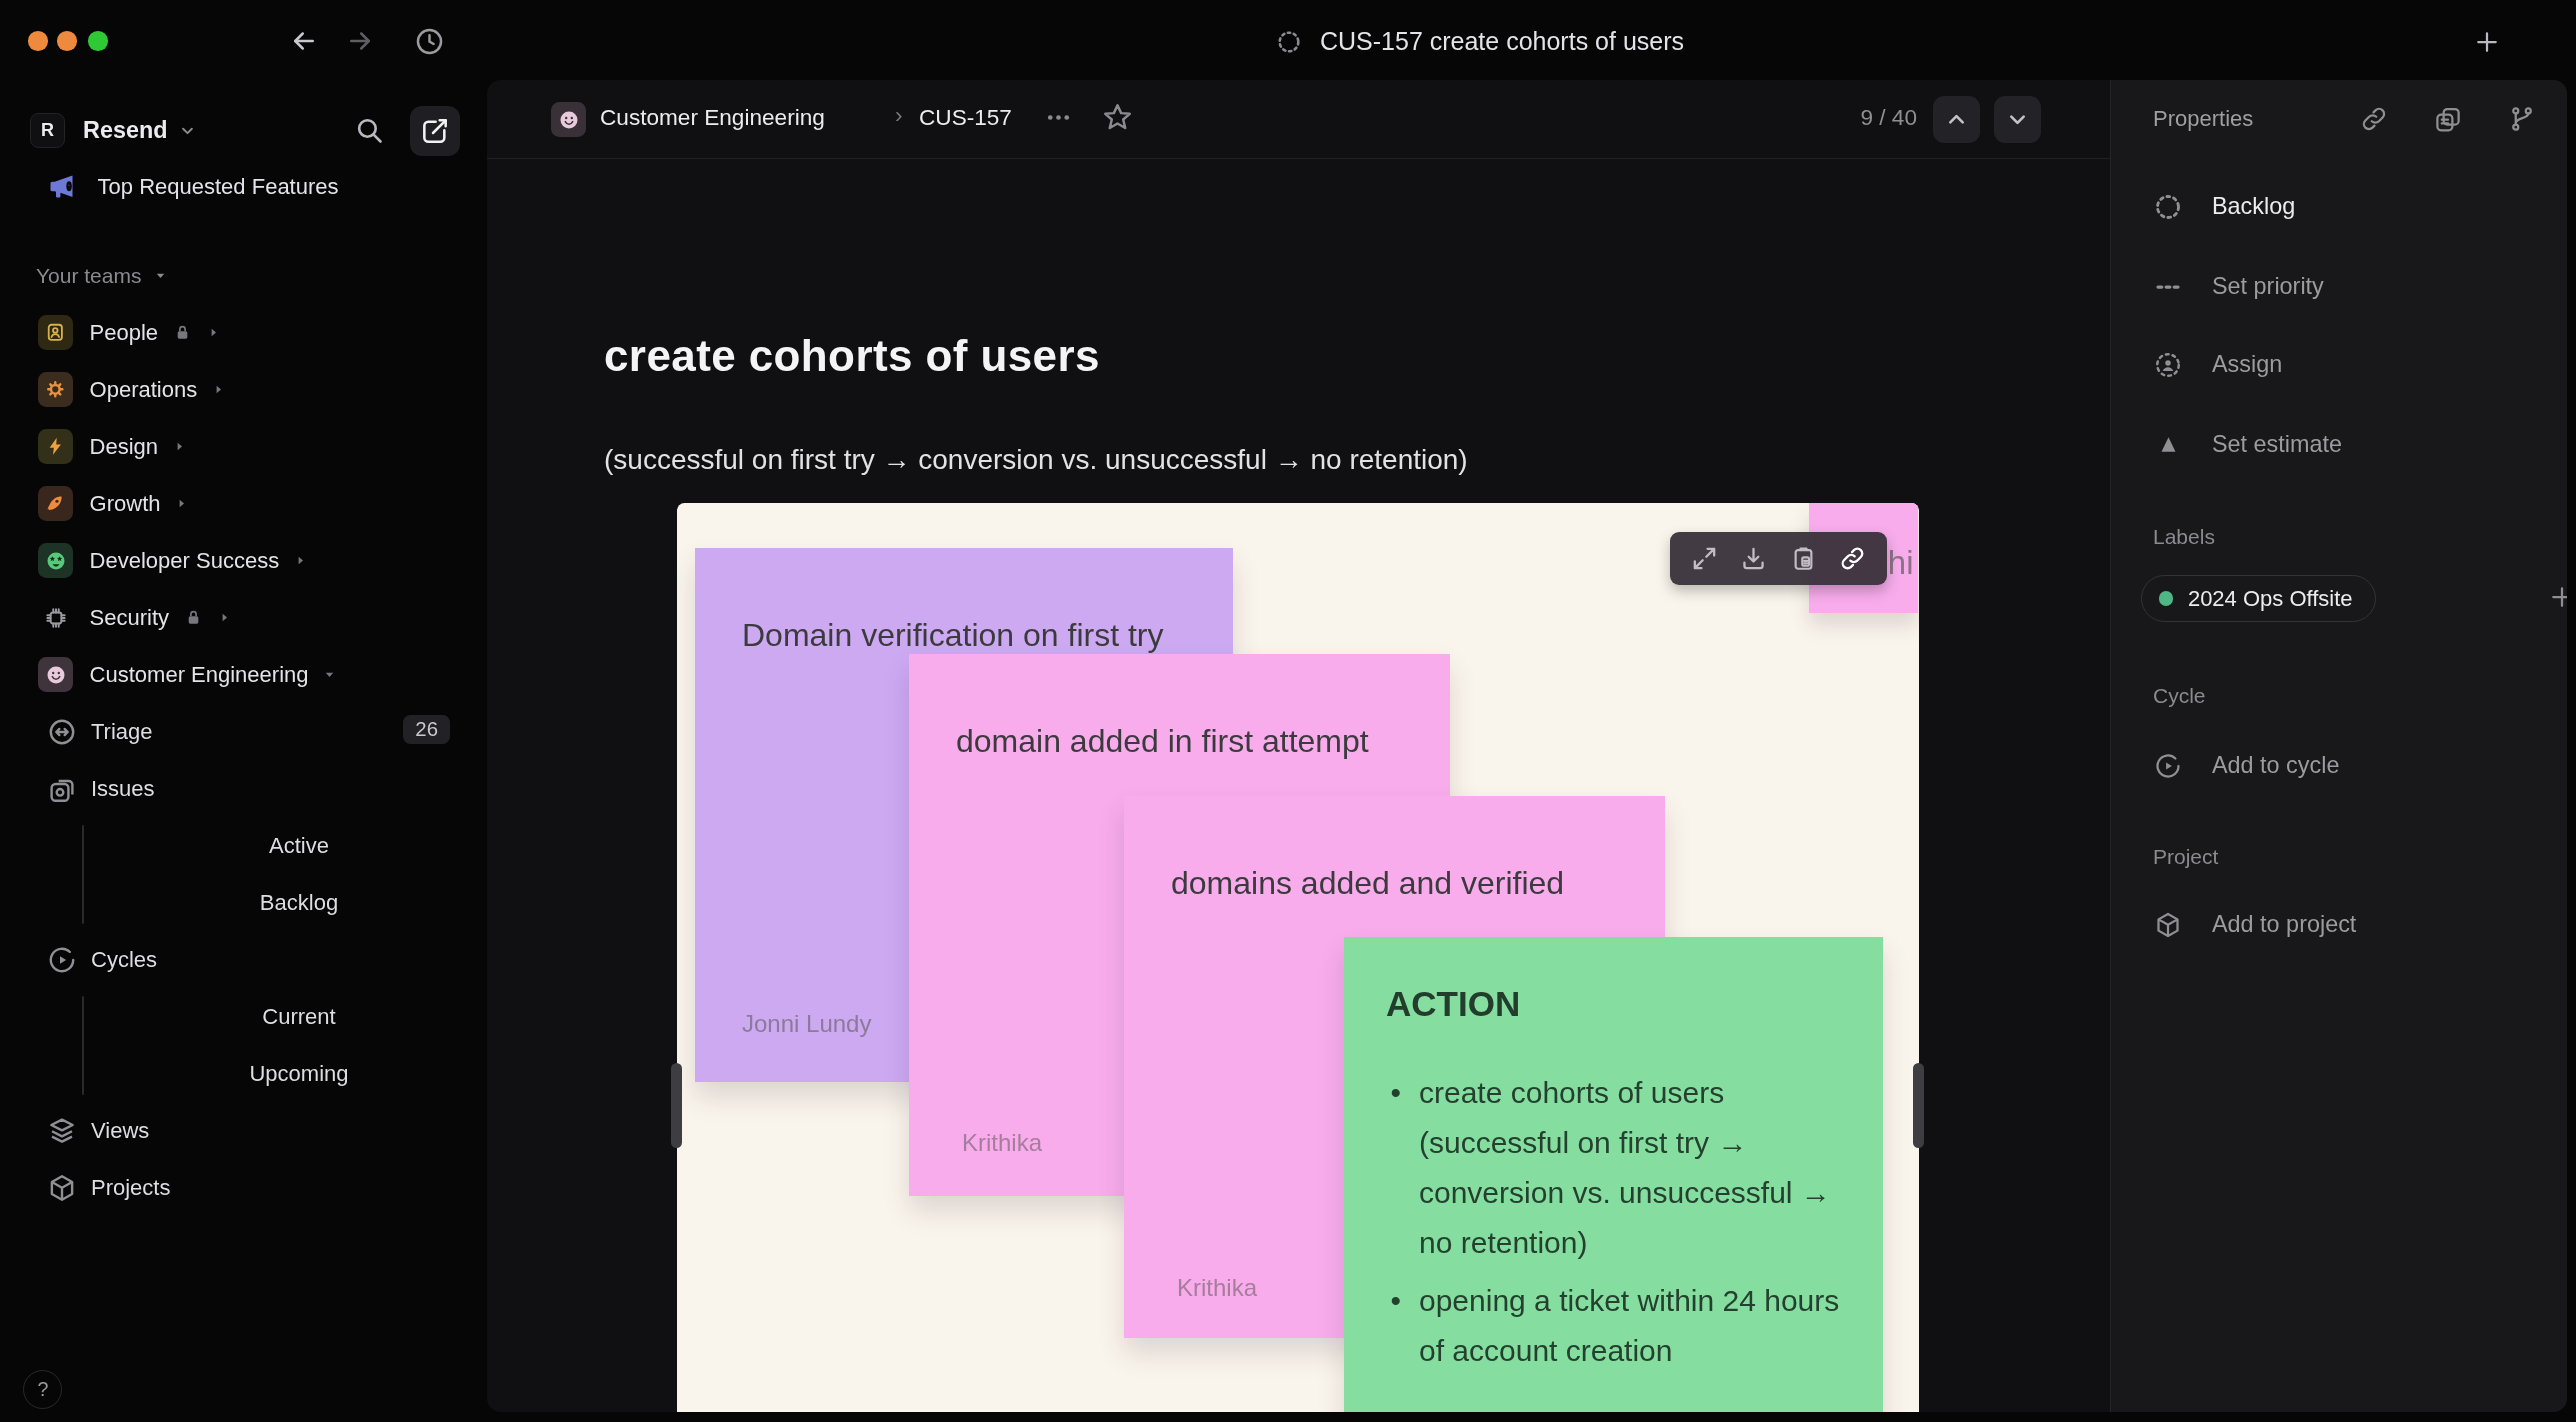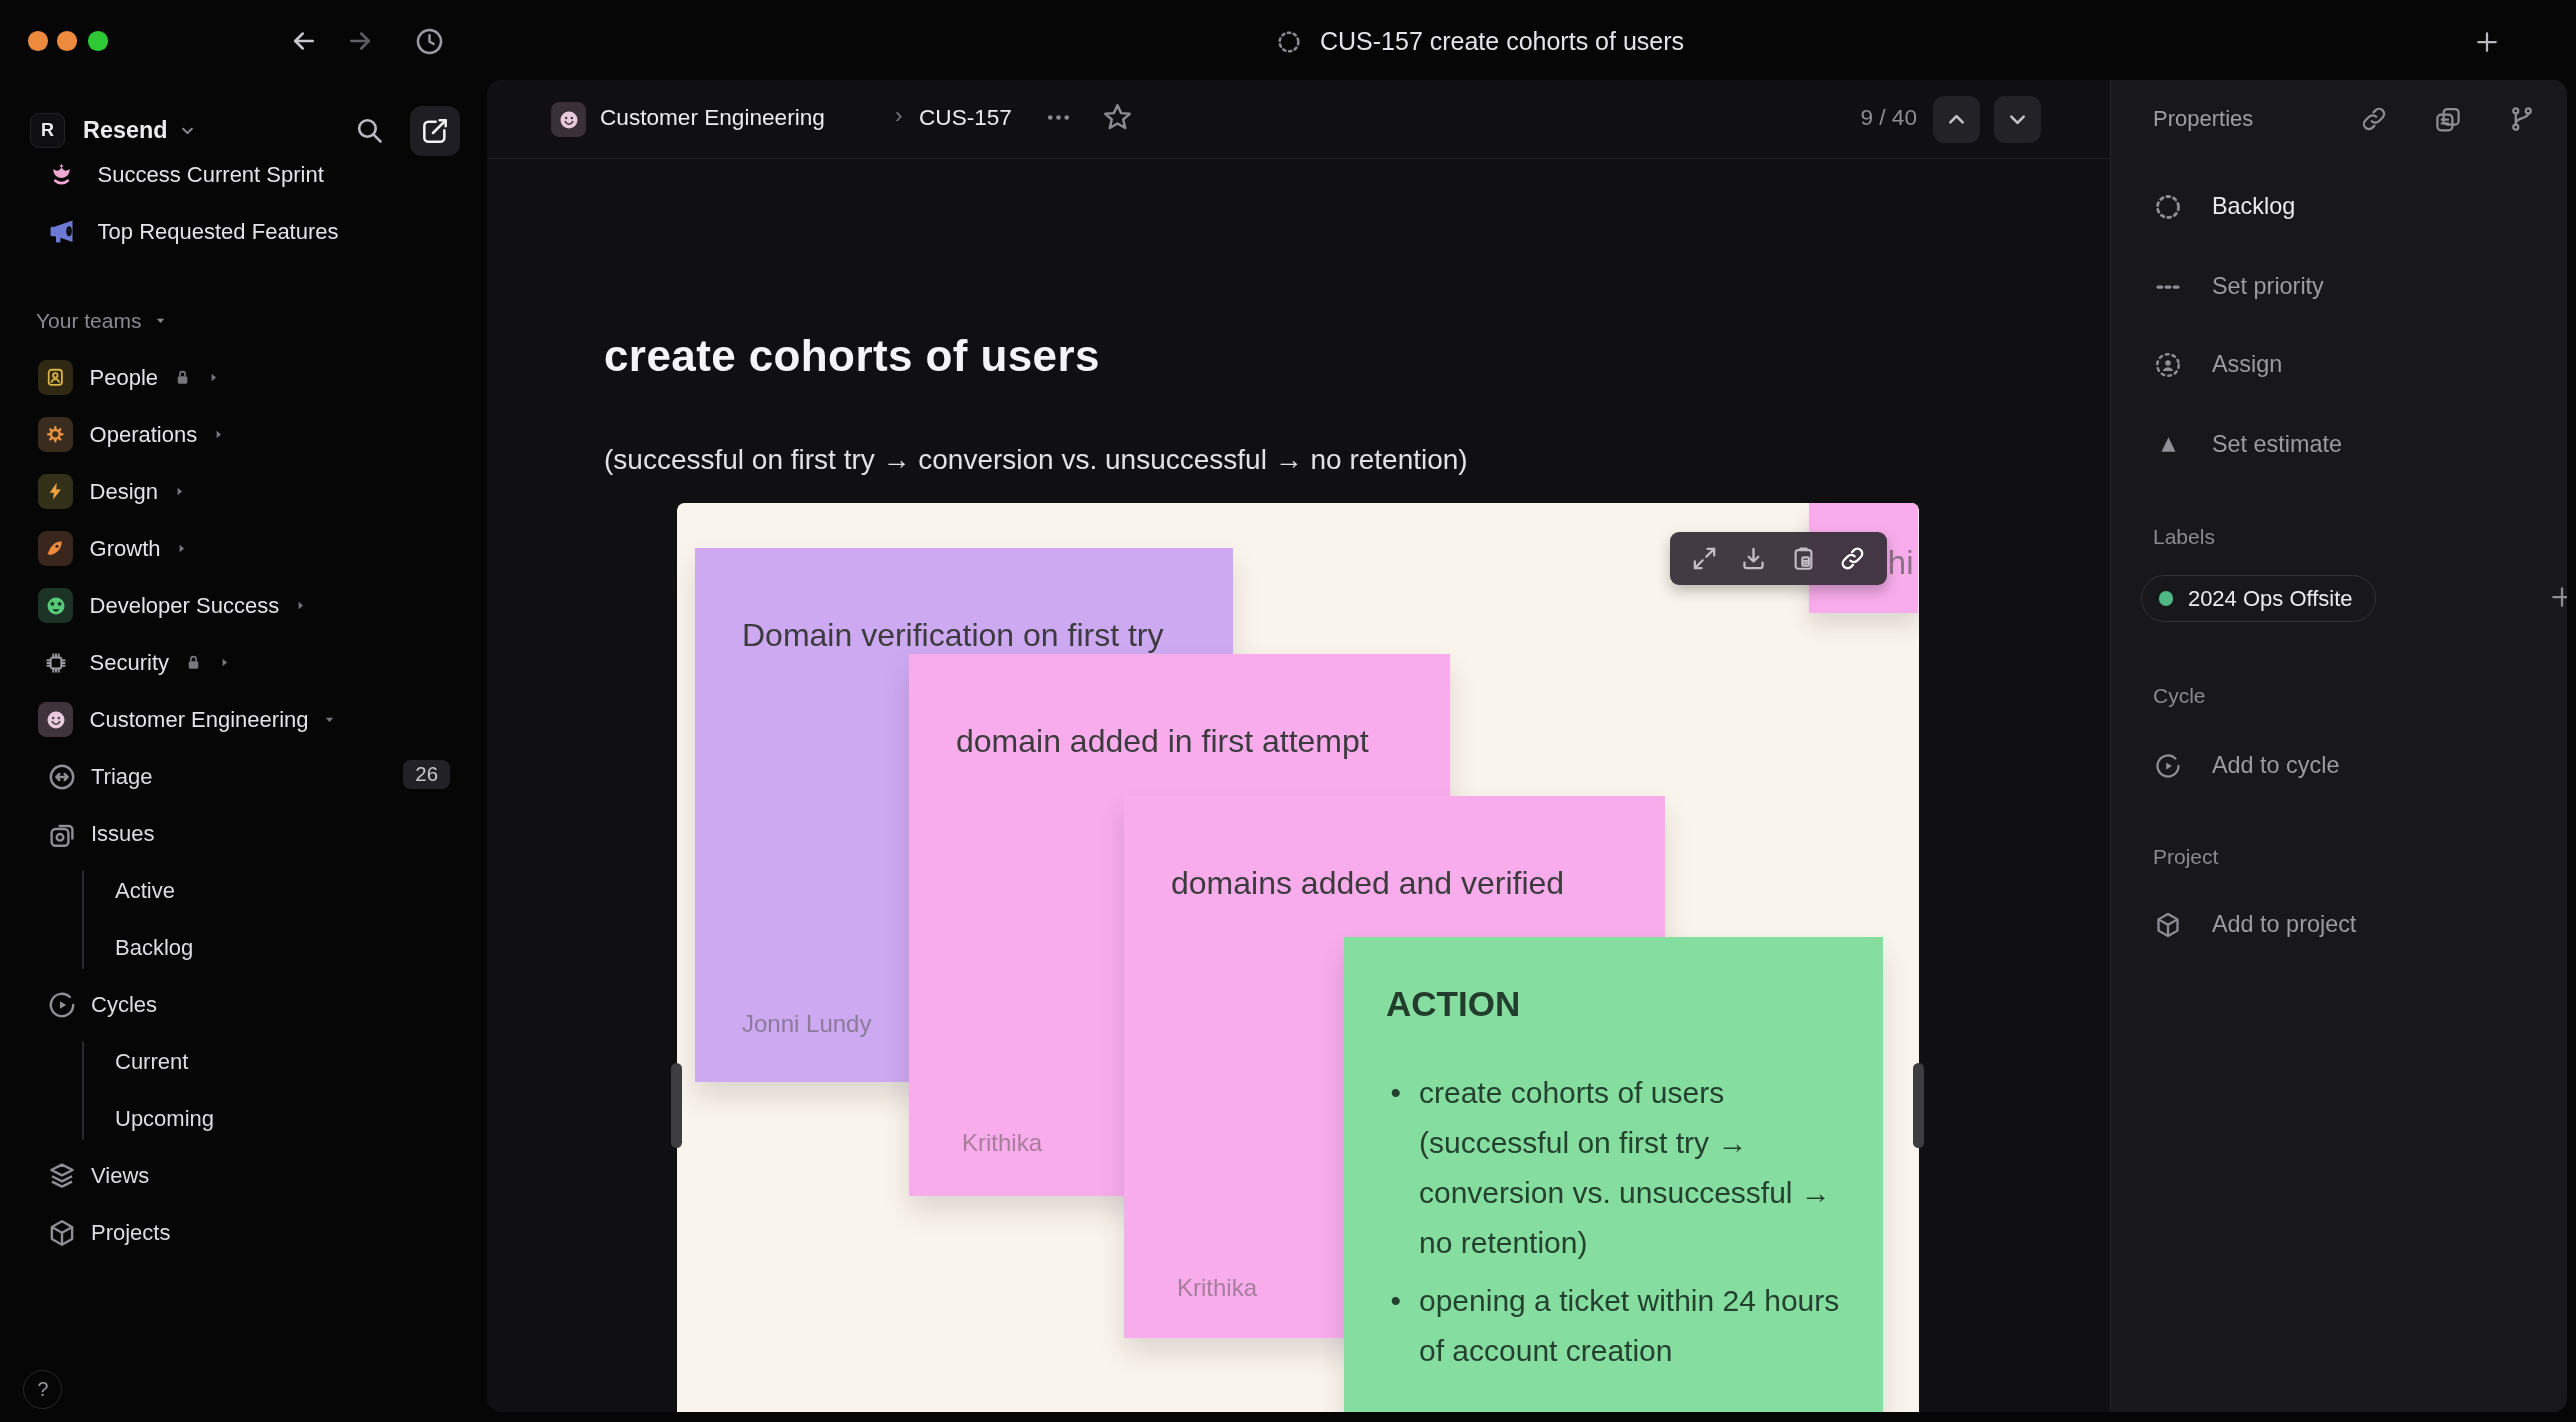--- a/index.html
+++ b/index.html
@@ -47,21 +47,21 @@
   .ticon { width:35px; height:35px; border-radius:8.3px; display:flex; align-items:center; justify-content:center; }
   .srow.team .tlabel { margin-left:16.6px; }
   .lockmini { margin-left:13.6px; color:#77777D; display:flex; }
   .caret { margin-left:13.6px; color:#77777D; display:flex; }
   .srow.subnav { padding-left:46px; color:#DEDEE2; }
   .srow.subnav .slabel { margin-left:13px; }
   .badge { position:absolute; right:33px; top:12px; background:#222226; border-radius:7.5px;
            padding:3px 12px; font-size:20.4px; color:#C9C9CE; }
   .deepgroup { position:relative; }
   .deepgroup .vline { position:absolute; left:82px; top:7.5px; bottom:7.5px; width:2.3px; background:#2A2A2E; border-radius:1.5px; }
-  .srow.deep { padding-left:115px; color:#DEDEE2; }
+  .srow.deep { padding-left:115px; color:#DEDEE2;justify-content:center; }
   .helpbtn { position:absolute; left:23.4px; bottom:13px; width:39px; height:39px; border-radius:50%;
              border:1.5px solid #29292D; color:#9A9AA0; display:flex; align-items:center; justify-content:center;
              font-size:19.6px; }
 
   
   .card { position:absolute; left:487px; top:80px; width:2080px; height:1332px;
           background:#101013; border-radius:13.6px; overflow:hidden; }
   .mainhdr { position:absolute; top:0; left:0; width:1623px; height:79px; border-bottom:0.8px solid #202024;
              display:flex; align-items:center; }
   .bc-icon { position:absolute; left:64px; top:22px; width:35px; height:35px; border-radius:8.3px; background:#3A3138;
@@ -194,30 +194,20 @@
               <path d="M12.5 5H7a3 3 0 0 0-3 3v9a3 3 0 0 0 3 3h9a3 3 0 0 0 3-3v-5.5"></path>
               <path d="M10.5 13.5L20 4"></path>
               <path d="M15.5 4H20v4.5"></path>
             </svg>
         </span>
       </div>
     </div>
   </div>
 
   <div class="sflow">
-    <div class="srow pinned clip">
-      <span>
-        <svg width="33" height="33" viewBox="0 0 24 24">
-            <path d="M6 8c0 4 2.5 6.5 6 6.5S18 12 18 8c-2 1.4-3.2 1.6-4.5.5C12.6 7.6 12 7 12 7s-.6.6-1.5 1.5C9.2 9.6 8 9.4 6 8z" fill="#EDA8D4"></path>
-            <path d="M7.5 16.5c2.6 2.4 6.4 2.4 9 0" stroke="#EDA8D4" stroke-width="2" fill="none" stroke-linecap="round"></path>
-            <path d="M12 4.2l.5 1.1 1.1.5-1.1.5-.5 1.1-.5-1.1-1.1-.5 1.1-.5z" fill="#EDA8D4"></path>
-          </svg>
-      </span>
-      <span class="plabel">Success Current Sprint</span>
-    </div>
     <div class="srow pinned">
       <span>
         <svg width="33" height="33" viewBox="0 0 24 24">
             <path d="M20 4L7 8.5H5.2A1.2 1.2 0 0 0 4 9.7v4.6a1.2 1.2 0 0 0 1.2 1.2H7l1 .3v3.4a.8.8 0 0 0 .8.8h1.6a.8.8 0 0 0 .8-.8v-2.6l8.8 3.1z" fill="#6E79D6"></path>
             <ellipse cx="17.5" cy="11.8" rx="2" ry="3.6" fill="#0A0A0B"></ellipse>
             <path d="M17.2 10.5l.7.6-.7.6z" fill="#6E79D6"></path>
           </svg>
       </span>
       <span class="plabel">Top Requested Features</span>
     </div>

